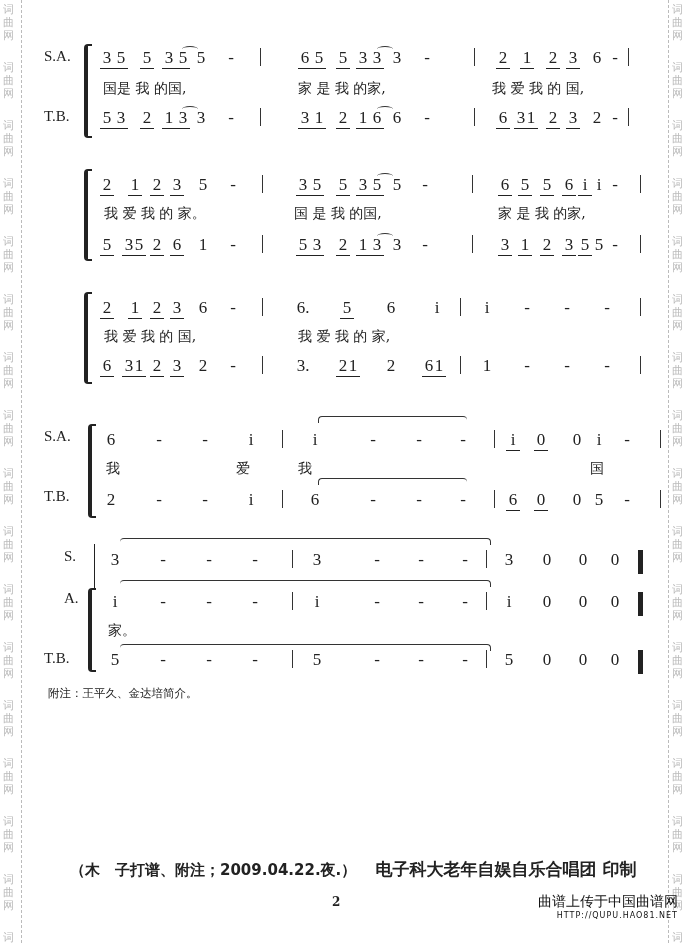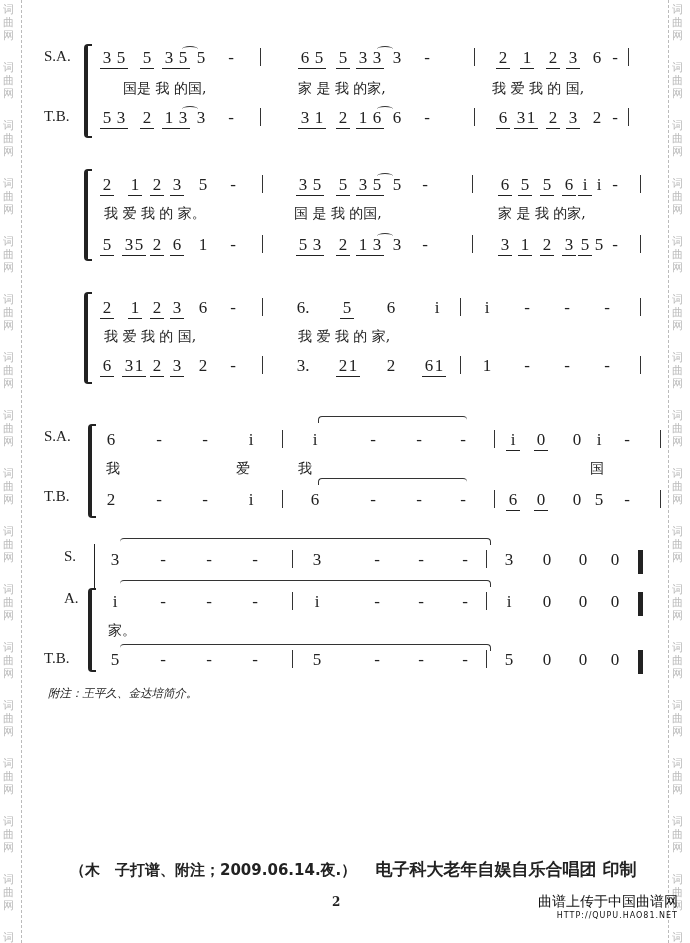--- a/index.html
+++ b/index.html
@@ -159,21 +159,21 @@
       <span class="n" style="left:320px">-</span>
     <span class="bar" style="left:374px"></span>
     <span class="n u1" style="left:396px">2</span>
       <span class="n u1" style="left:420px">1</span>
     <span class="n u1" style="left:446px">2</span>
       <span class="n u1" style="left:466px">3</span>
     <span class="n" style="left:490px">6</span>
       <span class="n" style="left:508px">-</span>
     <span class="bar" style="left:528px"></span>
   </div>
-  <div class="lyr" style="left:103px;top:40px;margin-left:20px;">国是  我 的国,</div>
+  <div class="lyr" style="left:103px;top:40px;">国是  我 的国,</div>
   <div class="lyr" style="left:298px;top:40px;">家 是 我   的家,</div>
   <div class="lyr" style="left:492px;top:40px;">我 爱  我 的  国,</div>
   <div class="row" style="left:100px;top:68px;width:560px;">
     <span class="n u1" style="left:0">5</span>
       <span class="n u1" style="left:14px">3</span>
     <span class="n u1" style="left:40px">2</span>
       <span class="n u1" style="left:62px">1</span>
       <span class="n u1" style="left:76px">3</span>
     <span class="tie" style="left:82px;top:-2px;width:16px;"></span>
     <span class="n" style="left:94px">3</span>
@@ -410,25 +410,25 @@
       <span class="n" style="left:350px">-</span>
     <span class="bar" style="left:378px"></span>
     <span class="n" style="left:394px">5</span>
       <span class="n" style="left:432px">0</span>
       <span class="n" style="left:468px">0</span>
       <span class="n" style="left:500px">0</span>
     <span class="dbar" style="left:530px"></span>
   </div>
 </div>
 
-<div class="notes" style="top:683px;font-style:italic;">
+<div class="notes" style="top:683px;">
   <p>附注：王平久、金达培简介。</p>
 </div>
 
 <div class="footer">
-  <span>（木　子打谱、附注；2009.06.14.夜.）</span>
+  <span>（木　子打谱、附注；2009.04.22.夜.）</span>
   <span style="margin-left:14px;font-size:17px;">电子科大老年自娱自乐合唱团 印制</span>
 </div>
 <div class="pageno">2</div>
 <div class="site">
   <div class="cn">曲谱上传于中国曲谱网</div>
   <div class="url">HTTP://QUPU.HAO81.NET</div>
 </div>
 
 </body></html>

